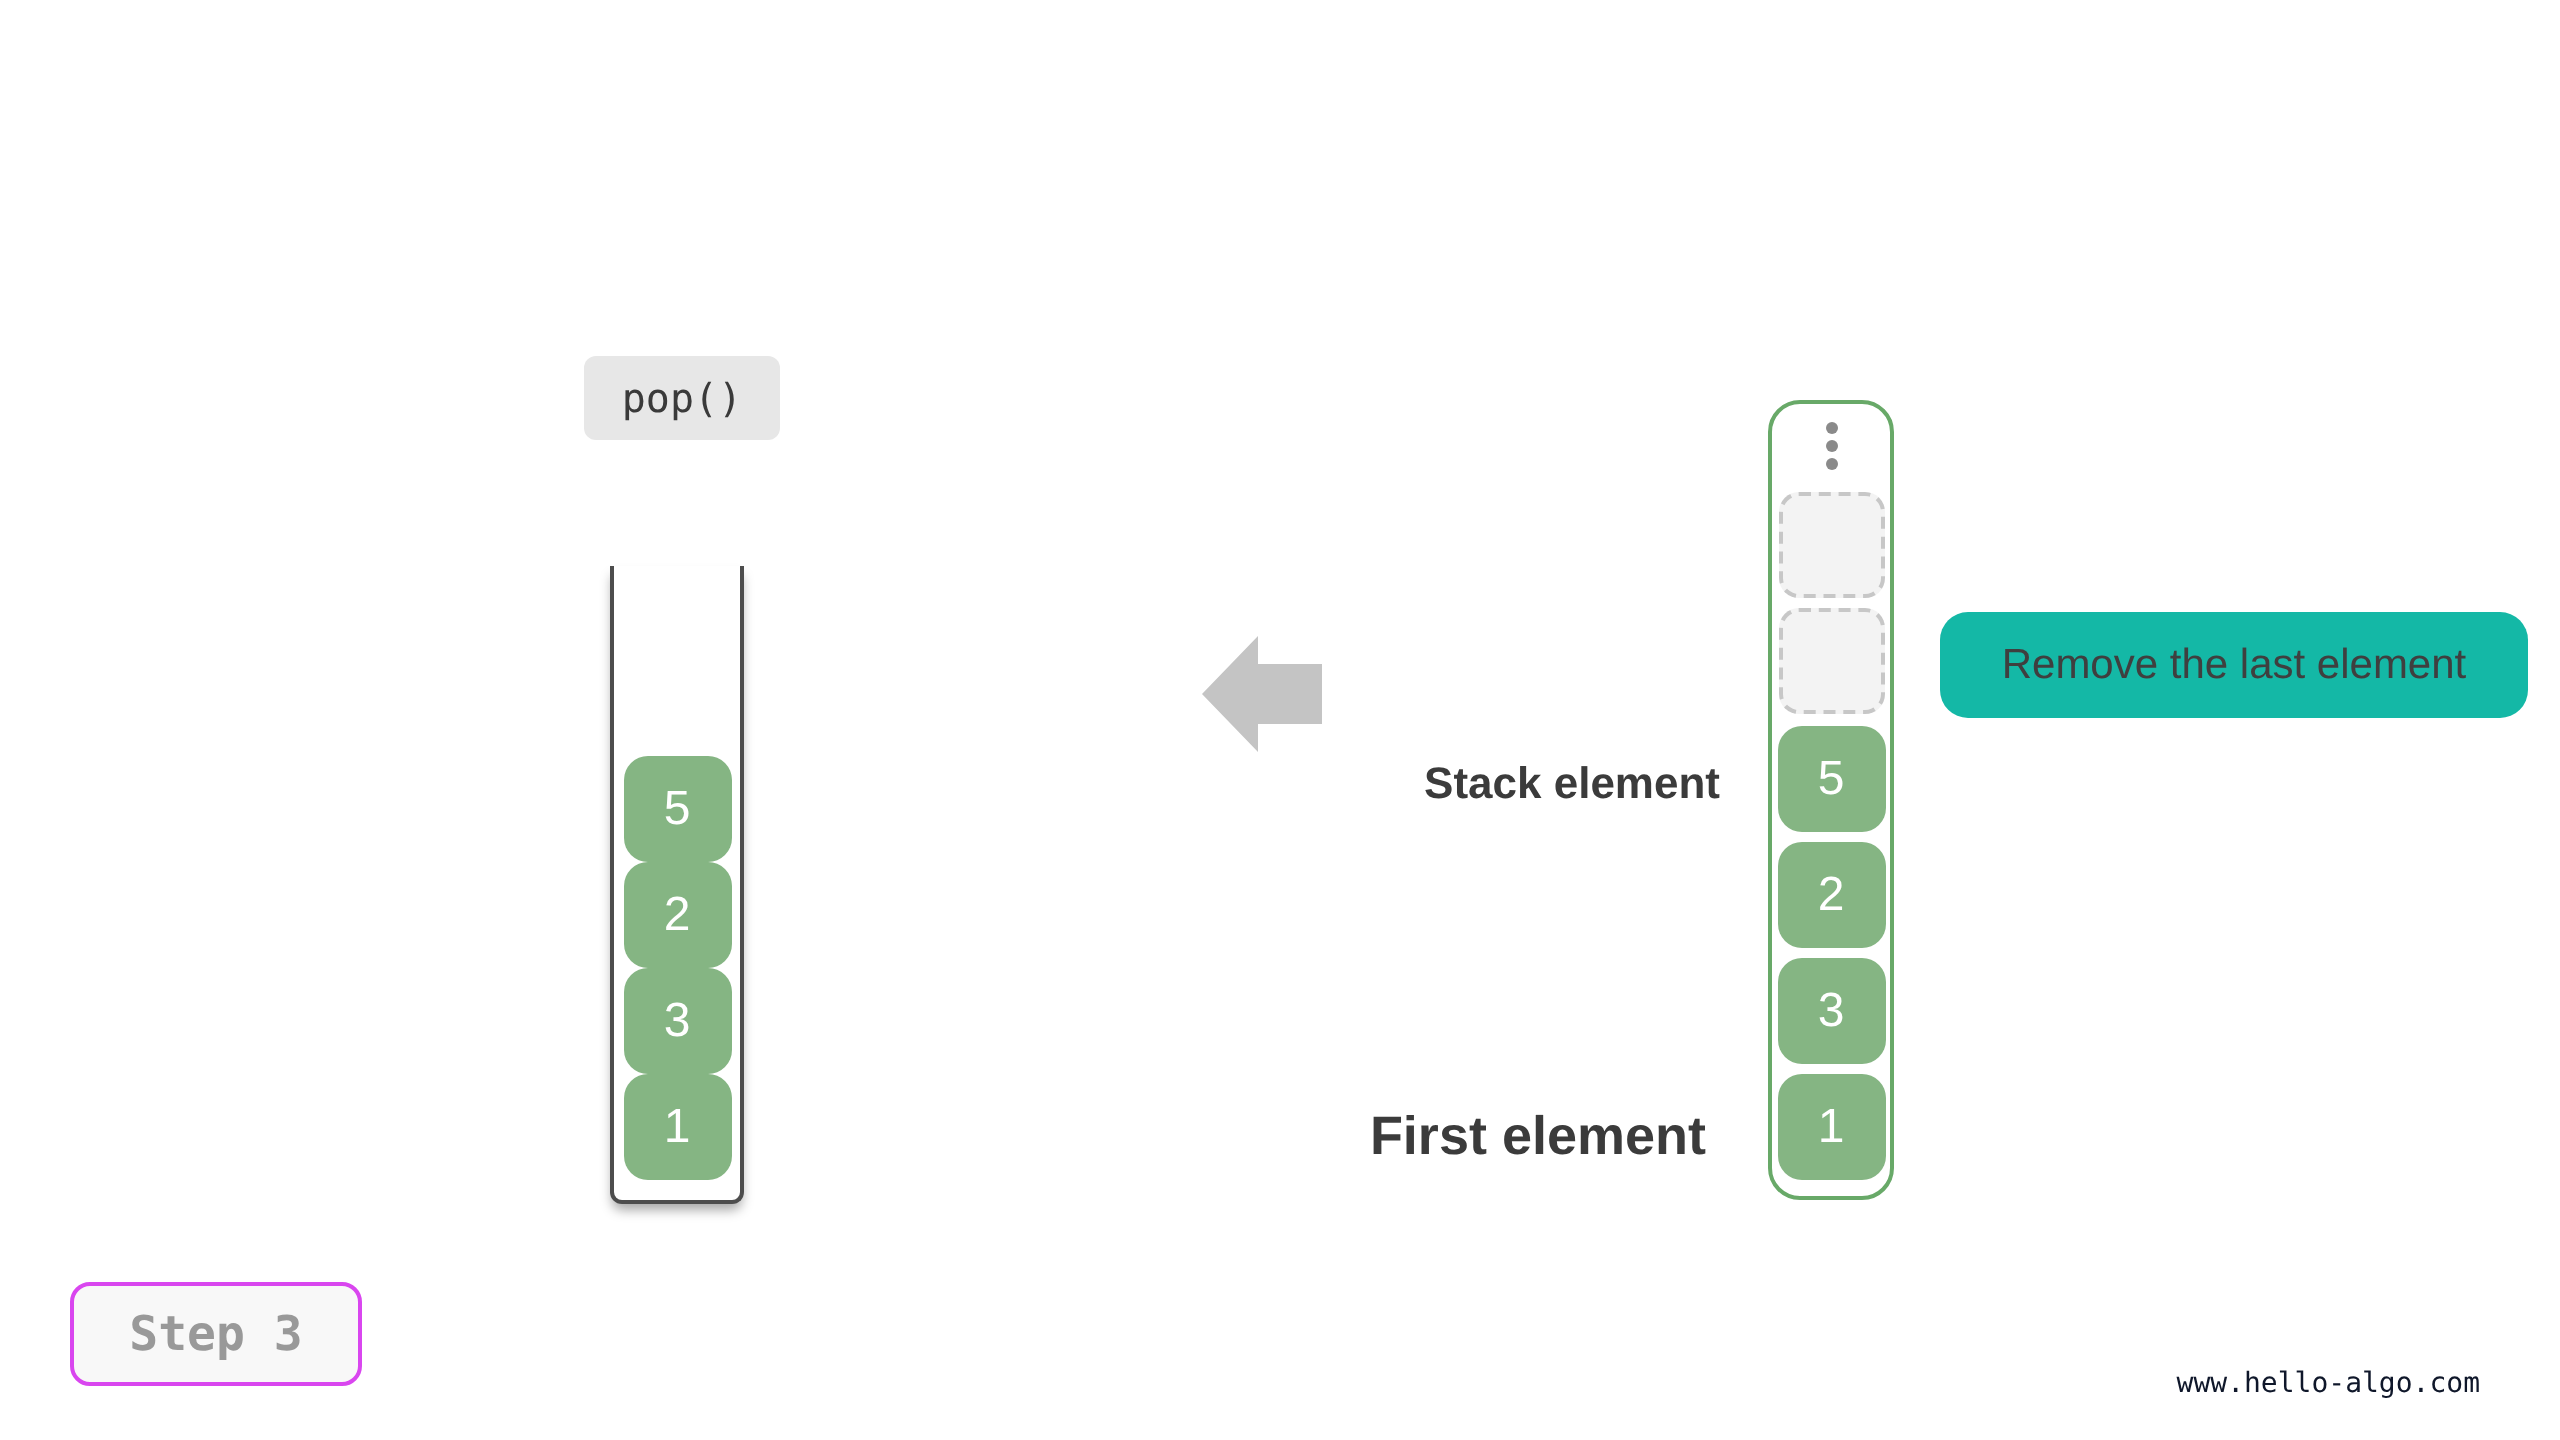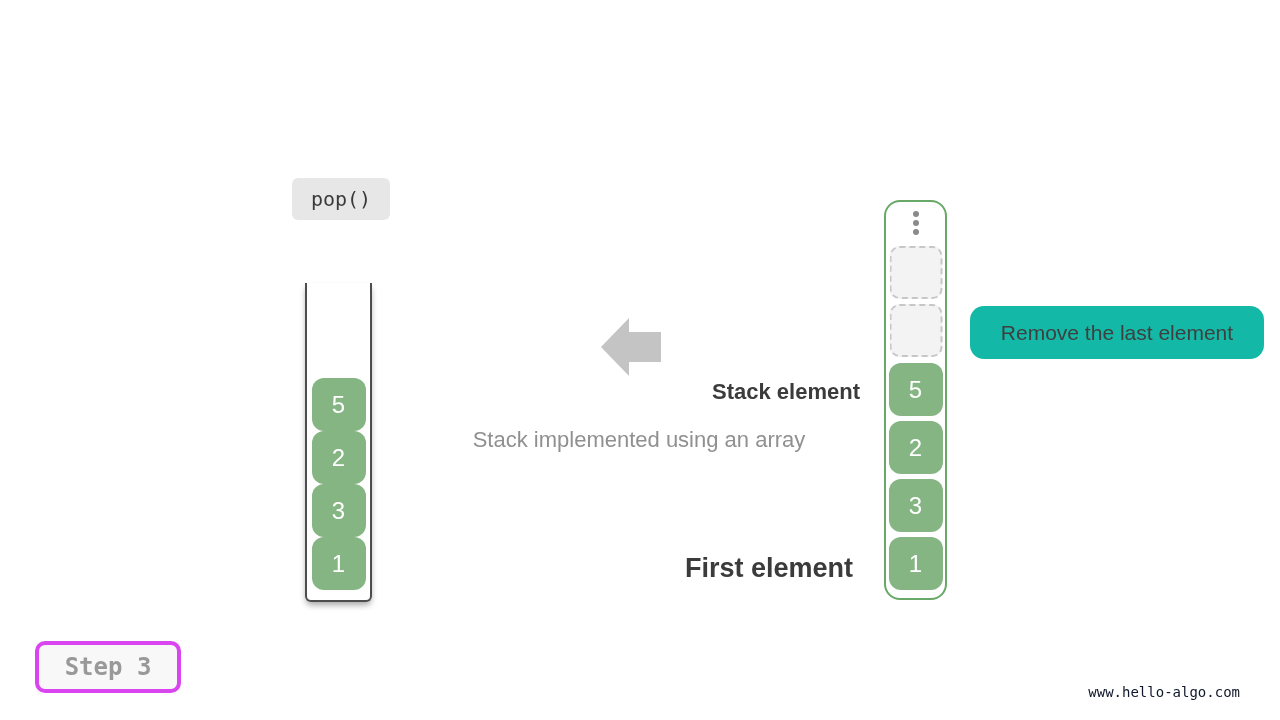--- a/index.html
+++ b/index.html
@@ -101,21 +101,21 @@
     width:294px;height:53px;
     background:#14b8a6;border-radius:14px;
     display:flex;align-items:center;justify-content:center;
     font-size:21px;color:#3f3f3f;white-space:nowrap;
   }
 
   
   .step-badge{
     position:absolute;left:35px;top:641px;
     width:146px;height:52px;box-sizing:border-box;
-    background:#f8f8f8;border:4px solid #d946ef;border-radius:10px;
+    background:#f8f8f8;border:2px solid #d946ef;border-radius:10px;
     display:flex;align-items:center;justify-content:center;
     font-family:"DejaVu Sans Mono", monospace;
     font-weight:bold;font-size:24px;color:#999999;
   }
 
   
   .watermark{
     position:absolute;right:40px;bottom:20px;
     font-family:"DejaVu Sans Mono", monospace;
     font-size:14px;color:#0f172a;
@@ -136,21 +136,20 @@
         <div class="cell">1</div>
       </div>
   </div>
 
   <svg class="arrow-left" viewBox="0 0 62 60" xmlns="http://www.w3.org/2000/svg">
     <polygon points="1,30 29,1 29,15 61,15 61,45 29,45 29,59" fill="currentColor"></polygon>
   </svg>
 
   <div class="lbl-last">Stack element</div>
 
-  <div class="caption">Stack implemented using an array</div>
 
   <div class="lbl-first">First element</div>
 
   <div class="right-stack">
     <div class="ellipsis">
       <i></i>
         <i></i>
         <i></i>
     </div>
     <div class="empty-slots">

